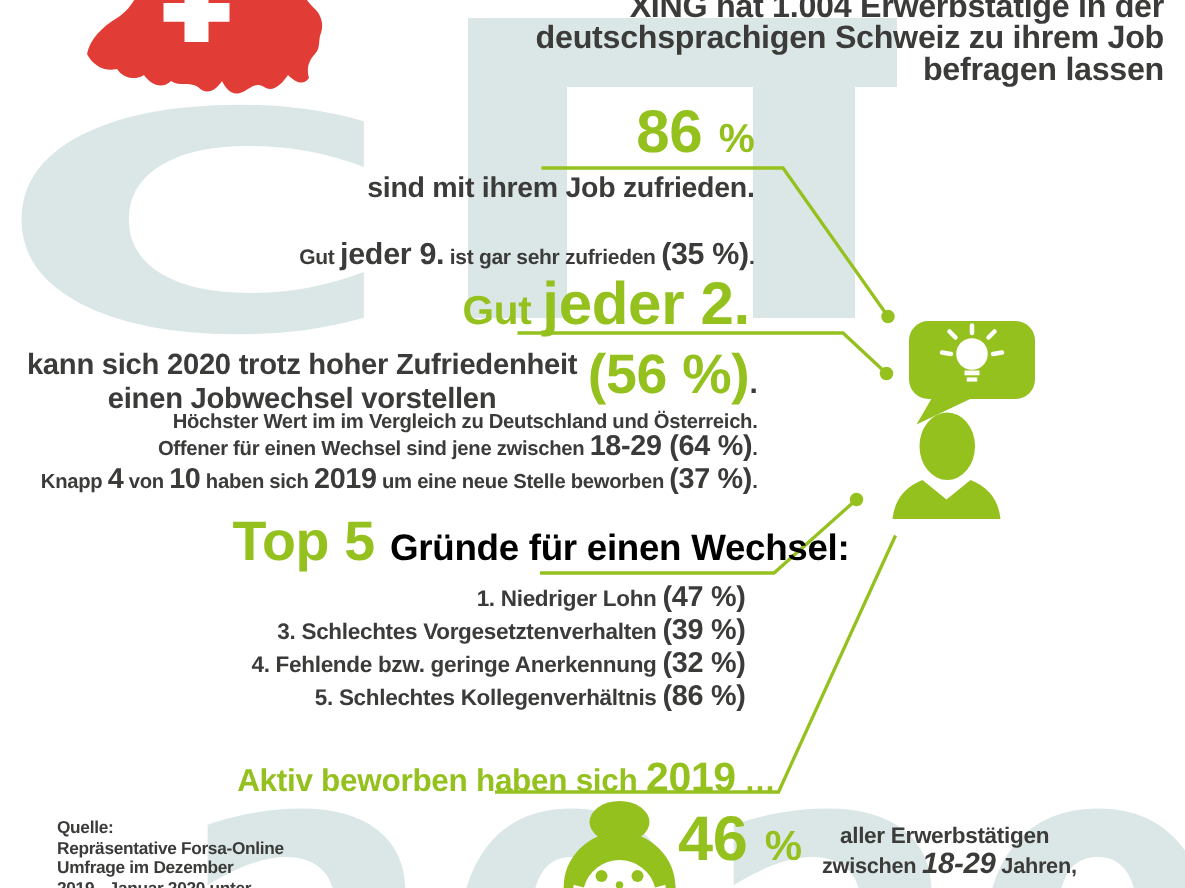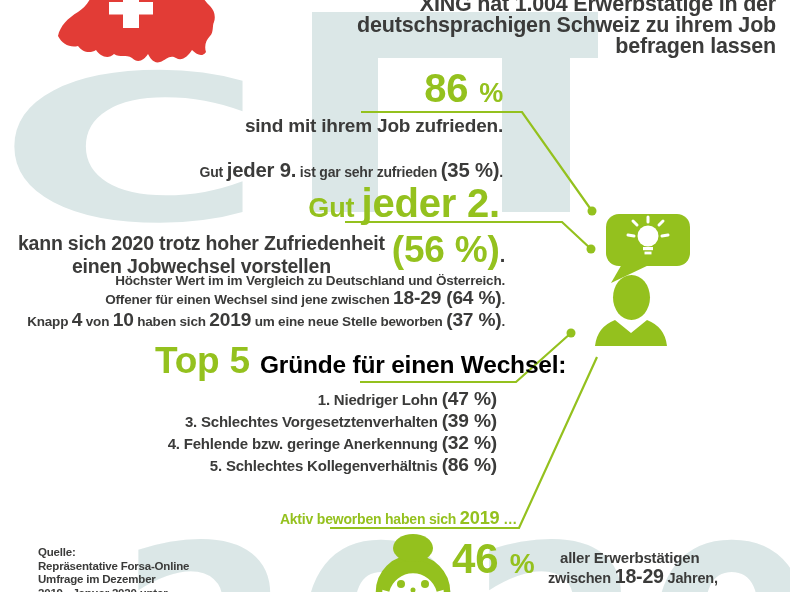--- a/index.html
+++ b/index.html
@@ -36,28 +36,28 @@
   .sub1{top:270px;}
   .sub2{top:287px;}
   .sub3{top:309px;}
 
   .top5title{top:342px;left:155px;line-height:38px;white-space:nowrap;}
   .top5title .hl{font-size:37px;}
   .top5title .rest{font-size:24.5px;color:#000000;}
   .top5list{top:388px;right:293px;text-align:right;font-size:15px;line-height:21px;}
   .top5list .em{font-size:1.28em;}
 
-  .applyHead{top:506px;right:273px;font-size:14px;line-height:24px;text-align:right;}
+  .applyHead{top:506px;right:273px;font-size:21px;line-height:24px;text-align:right;}
   .applyHead .em{font-size:1.3em;}
 
   .stat46{top:538px;left:452px;font-size:42px;line-height:42px;}
   .stat46 .unit{font-size:28px;}
   .apply1{top:549px;left:560px;font-size:15px;}
   .apply2{top:565px;left:548px;font-size:14.5px;line-height:22px;}
-  .apply2 .em{font-size:1.35em;}
+  .apply2 .em{font-size:1.35em;font-style:italic;}
 
   .source{top:546px;left:38px;font-size:11.5px;line-height:13.5px;font-weight:bold;}
 </style>
 </head>
 <body>
 
 <div id="canvas">
 
   <svg class="layer bg" width="790" height="592" viewBox="0 0 790 592">
 

